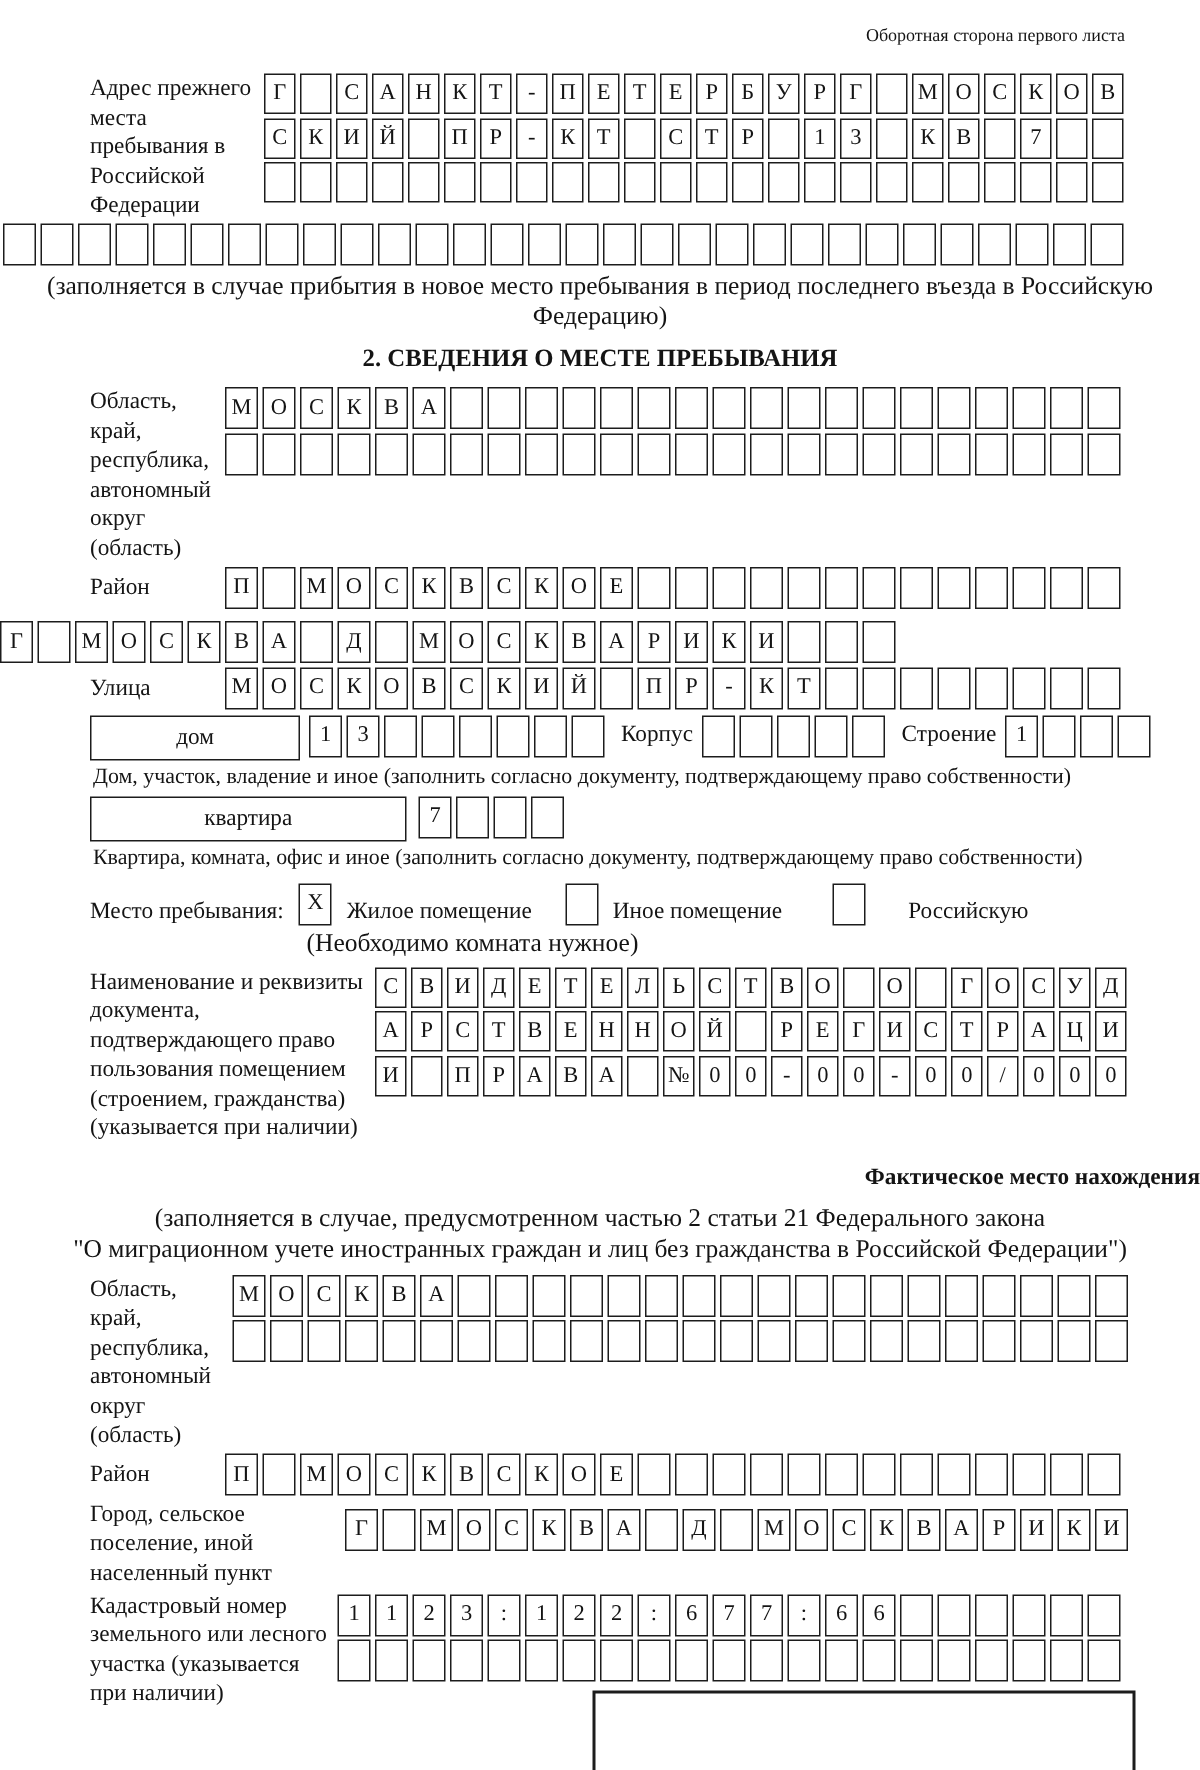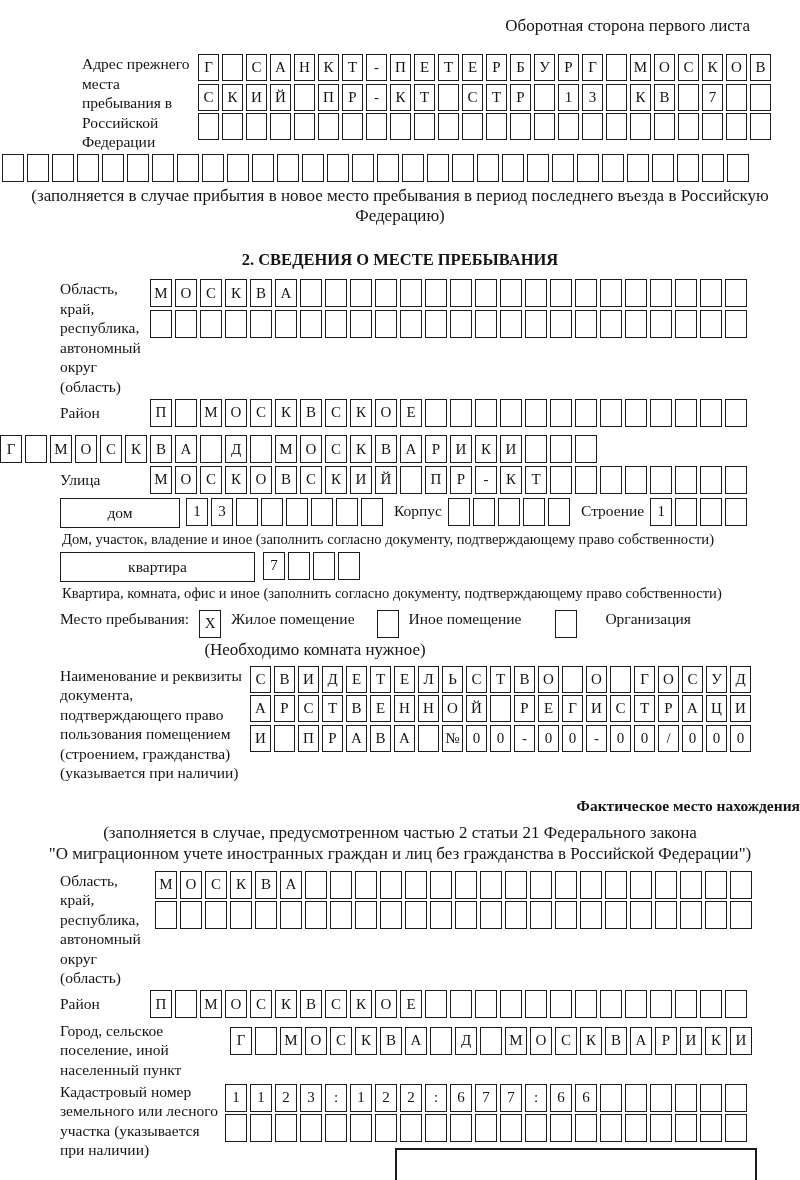--- a/index.html
+++ b/index.html
@@ -1,21 +1,21 @@
 <!DOCTYPE html>
 <html><head>
 <meta charset="utf-8">
 <style>
   html,body{margin:0;padding:0;}
   body{
     width:800px;height:1180px;overflow:hidden;background:#ffffff;color:#141414;
     font-family:"Liberation Serif","DejaVu Serif",serif;
     position:relative;
   }
-  .top-note{ text-align:right; padding:16px 50px 0 0; font-size:17px; }
+  .top-note{ text-align:right; padding:16px 50px 0 0; font-size:12px; }
 
   
   .cells{ display:flex; }
   .cell{
     box-sizing:border-box; flex:0 0 auto;
     width:22px; height:28px; margin-right:3px;
     border:1.6px solid #1c1c1c;
     display:flex; align-items:center; justify-content:center;
     font-size:15px; line-height:1;
   }
@@ -23,43 +23,43 @@
   .cellrow{ margin-bottom:2.5px; }
 
   .frow{ display:flex; align-items:flex-start; margin-bottom:2.5px; }
   .lab{ margin-left:60px; font-size:15.5px; line-height:19.5px; flex:0 0 auto; }
   .w90{ width:90px; }  .w95{ width:95px; }  .w112{ width:112px; }
   .w170{ width:170px; } .w165{ width:165px; } .w186{ width:186px; }
   .pt4{ padding-top:4px; }
 
   .caption{ font-size:17px; text-align:center; margin:4px 0 3px 0; }
   .caption-left{ font-size:14.6px; margin:3px 0 4px 62px; }
-  .h-sec{ text-align:center; font-weight:bold; font-size:16.5px; margin:24px 0 9px 0; }
+  .h-sec{ text-align:center; font-weight:bold; font-size:16.5px; margin:8px 0 9px 0; }
   .h-sub{ text-align:right; font-weight:bold; font-size:15.5px; margin:14px 0 8px 0; }
 
   .wide-box{
     box-sizing:border-box; border:1.8px solid #1c1c1c; height:30px;
     display:flex; align-items:center; justify-content:center;
     font-size:15.5px; flex:0 0 auto;
   }
   .inline-lab{ font-size:15.5px; padding:4px 6px 0 8px; flex:0 0 auto; }
 
-  .stay-row{ display:flex; align-items:flex-start; margin:8px 0 2px 60px; font-size:15.5px; }
+  .stay-row{ display:flex; align-items:flex-end; margin:8px 0 2px 60px; font-size:15.5px; }
   .stay-row .cell{ margin:0 10px; }
   .stamp-box{
     box-sizing:border-box; margin:-14px 0 0 395px;
     width:362px; height:176px; border:2px solid #1c1c1c; background:#fff;
   }
 </style>
 </head>
 <body>
 
 <div class="top-note">Оборотная сторона первого листа</div>
 
-<div class="frow" style="margin-top:18px;margin-left:22px;">
+<div class="frow" style="margin-top:18px;">
   <div class="lab w112">Адрес прежнего места пребывания в Российской Федерации</div>
   <div style="padding-left:4px;">
     <div class="cells sm cellrow">
         <div class="cell">Г</div>
         <div class="cell"></div>
         <div class="cell">С</div>
         <div class="cell">А</div>
         <div class="cell">Н</div>
         <div class="cell">К</div>
         <div class="cell">Т</div>
@@ -313,21 +313,21 @@
       <div class="cell"></div>
       <div class="cell"></div>
       <div class="cell"></div>
       <div class="cell"></div>
       <div class="cell"></div>
     </div>
 </div>
 
 <div class="frow" style="margin-top:4px;">
   <div style="width:60px;flex:0 0 auto;"></div>
-  <div class="wide-box" style="width:120px;">дом</div>
+  <div class="wide-box" style="width:140px;">дом</div>
   <div style="width:6px;flex:0 0 auto;"></div>
   <div class="cells">
       <div class="cell">1</div>
       <div class="cell">3</div>
       <div class="cell"></div>
       <div class="cell"></div>
       <div class="cell"></div>
       <div class="cell"></div>
       <div class="cell"></div>
       <div class="cell"></div>
@@ -345,39 +345,39 @@
       <div class="cell">1</div>
       <div class="cell"></div>
       <div class="cell"></div>
       <div class="cell"></div>
     </div>
 </div>
 <div class="caption-left">Дом, участок, владение и иное (заполнить согласно документу, подтверждающему право собственности)</div>
 
 <div class="frow">
   <div style="width:60px;flex:0 0 auto;"></div>
-  <div class="wide-box" style="width:195px;">квартира</div>
+  <div class="wide-box" style="width:211px;">квартира</div>
   <div style="width:8px;flex:0 0 auto;"></div>
   <div class="cells">
       <div class="cell">7</div>
       <div class="cell"></div>
       <div class="cell"></div>
       <div class="cell"></div>
     </div>
 </div>
 <div class="caption-left">Квартира, комната, офис и иное (заполнить согласно документу, подтверждающему право собственности)</div>
 
 <div class="stay-row">
   <span>Место пребывания:</span>
   <div class="cell">X</div>
   <span>Жилое помещение</span>
   <div class="cell" style="margin-left:22px;"></div>
   <span>Иное помещение</span>
   <div class="cell" style="margin-left:34px;margin-right:28px;"></div>
-  <span>Организация</span>
+  <span>Российскую</span>
 </div>
 <div class="caption" style="margin:0 170px 6px 0;">(Необходимо комната нужное)</div>
 
 <div class="frow">
   <div class="lab w186">Наименование и реквизиты документа, подтверждающего право пользования помещением (строением, гражданства) (указывается при наличии)</div>
   <div style="padding-left:4px;">
     <div class="cells sm cellrow">
         <div class="cell">С</div>
         <div class="cell">В</div>
         <div class="cell">И</div>

